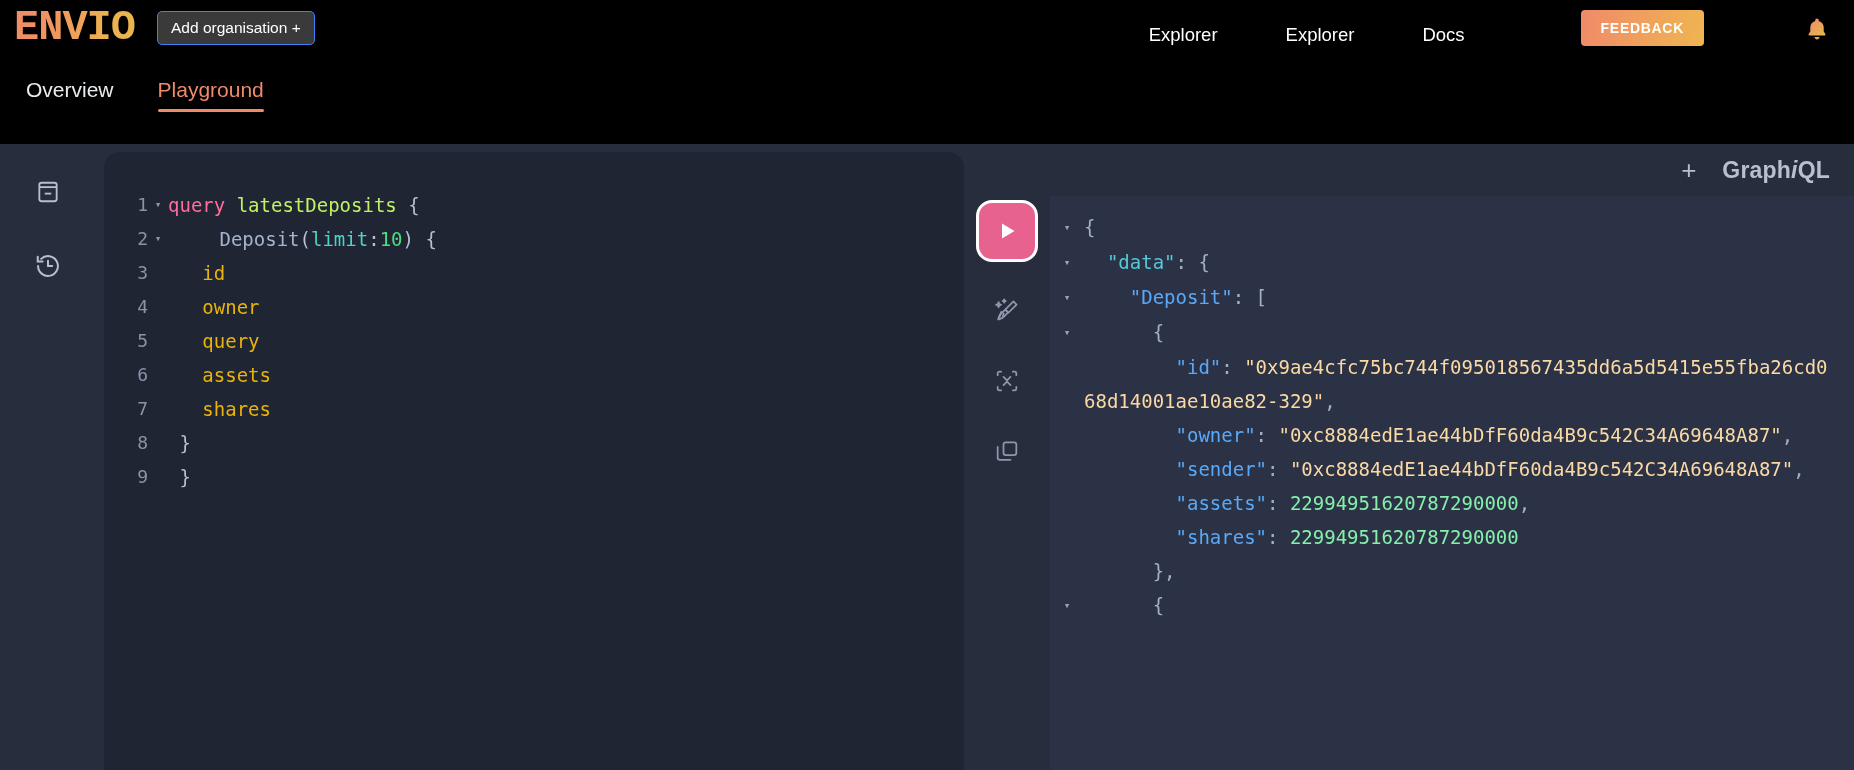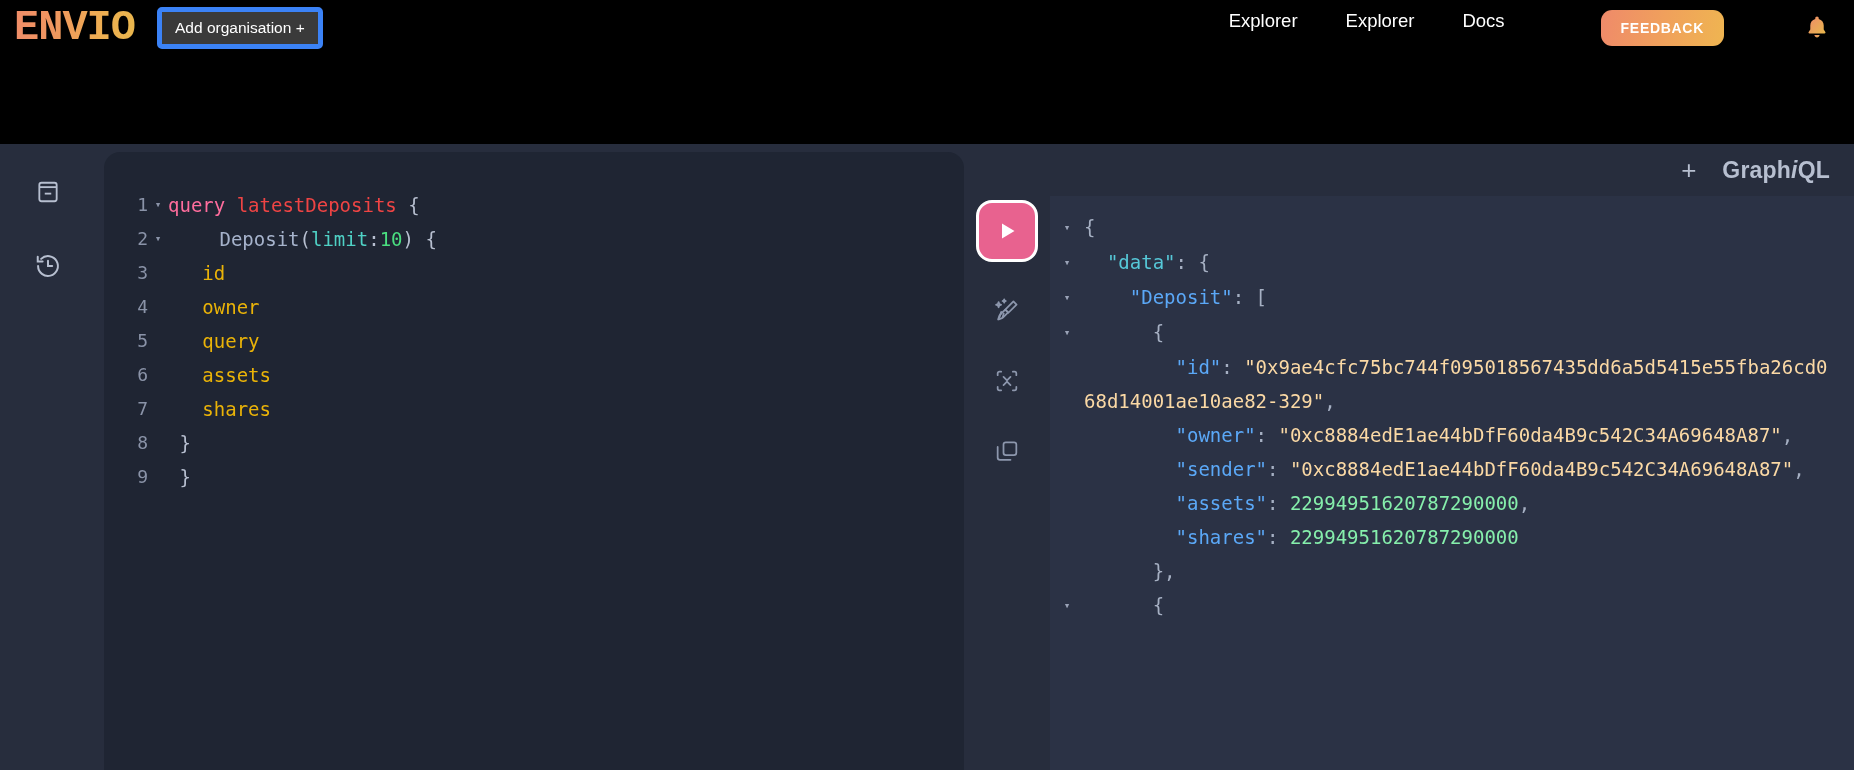--- a/index.html
+++ b/index.html
@@ -28,47 +28,47 @@
     -webkit-background-clip:text;
     background-clip:text;
     color:transparent;
     padding:0 6px 0 8px;
     user-select:none;
     font-family:Liberation Mono, monospace;
   }
   .add-org {
     margin-left:16px;
     background:#3a3a3a;
-    border:5px solid #3b82f6;
+    border:1px solid #3b82f6;
     border-radius:5px;
     color:#fff;
     font-size:15.5px;
     padding:8px 13px;
     line-height:1;
     cursor:pointer;
     white-space:nowrap;
   }
   .nav {
     margin-left:auto;
     display:flex;
-    align-items:flex-start;
-    gap:48px;
+    align-items:flex-end;
+    gap:68px;
   }
   .nav a {
     color:#ffffff;
     font-size:18.5px;
     text-decoration:none;
     cursor:pointer;
     white-space:nowrap;
   }
   .feedback {
     margin-left:48px;
     background:linear-gradient(100deg,#ef8a6a 0%, #f0a05c 50%, #efb551 100%);
     border:none;
-    border-radius:11px;
+    border-radius:4px;
     color:#ffffff;
     font-size:14px;
     font-weight:700;
     letter-spacing:0.7px;
     padding:11px 20px;
     line-height:1;
     cursor:pointer;
   }
   .bell {
     margin-left:30px;
@@ -203,21 +203,21 @@
     flex:0 0 20px;
     text-align:center;
     color:#8a93a8;
     font-size:11px;
     user-select:none;
   }
   .src { flex:1; min-width:0; }
 
   
   .t-kw   { color:#ff6d9d; }
-  .t-name { color:#ef4444; }
+  .t-name { color:#bef264; }
   .t-punc { color:#b7bfd0; }
   .t-fld  { color:#eab308; }
   .t-arg  { color:#4fd1c5; }
   .t-num  { color:#4ade80; }
   .t-type { color:#a6b3cc;margin-left:40px; }
 
   
   .tools {
     position:absolute;
     left:868px; top:0; bottom:0;
@@ -295,20 +295,22 @@
           </linearGradient>
         </defs>
         <path d="M12 2.2c-.9 0-1.6.7-1.6 1.6v.7C7.6 5.2 5.8 7.6 5.8 10.6v3.6l-1.5 2.4c-.4.6 0 1.4.8 1.4h13.8c.8 0 1.2-.8.8-1.4l-1.5-2.4v-3.6c0-3-1.8-5.4-4.6-6.1v-.7c0-.9-.7-1.6-1.6-1.6z" fill="url(#bellg)"></path>
         <path d="M9.6 19.4c.2 1.3 1.2 2.2 2.4 2.2s2.2-.9 2.4-2.2z" fill="url(#bellg)"></path>
       </svg>
     </span>
   </nav>
 </div>
 
 <div class="tabs">
+  <div class="tab">Overview</div>
+  <div class="tab active">Playground</div>
 </div>
 
 <div class="gql">
 
   <div class="rail">
     <div class="rail-btn">
       <svg width="26" height="28" viewBox="0 0 24 24" fill="none" stroke="#b7bfd0" stroke-width="1.7">
         <rect x="4" y="3.5" width="16" height="17" rx="2"></rect>
         <path d="M4 7.5h16"></path>
           <path d="M9 13.5h6"></path>

